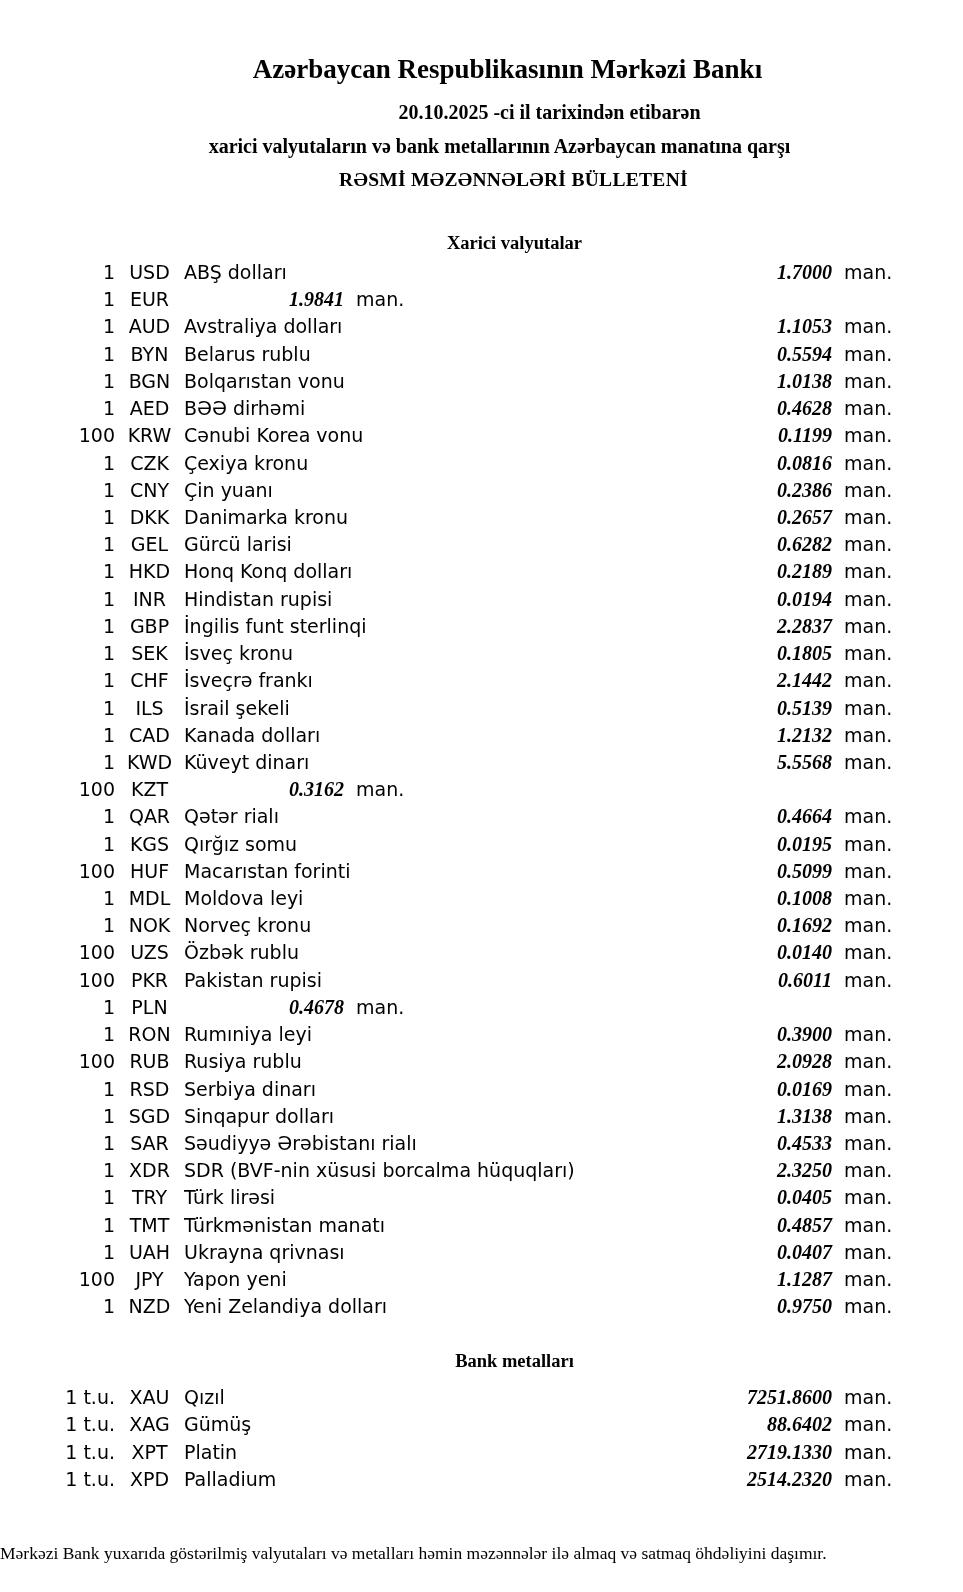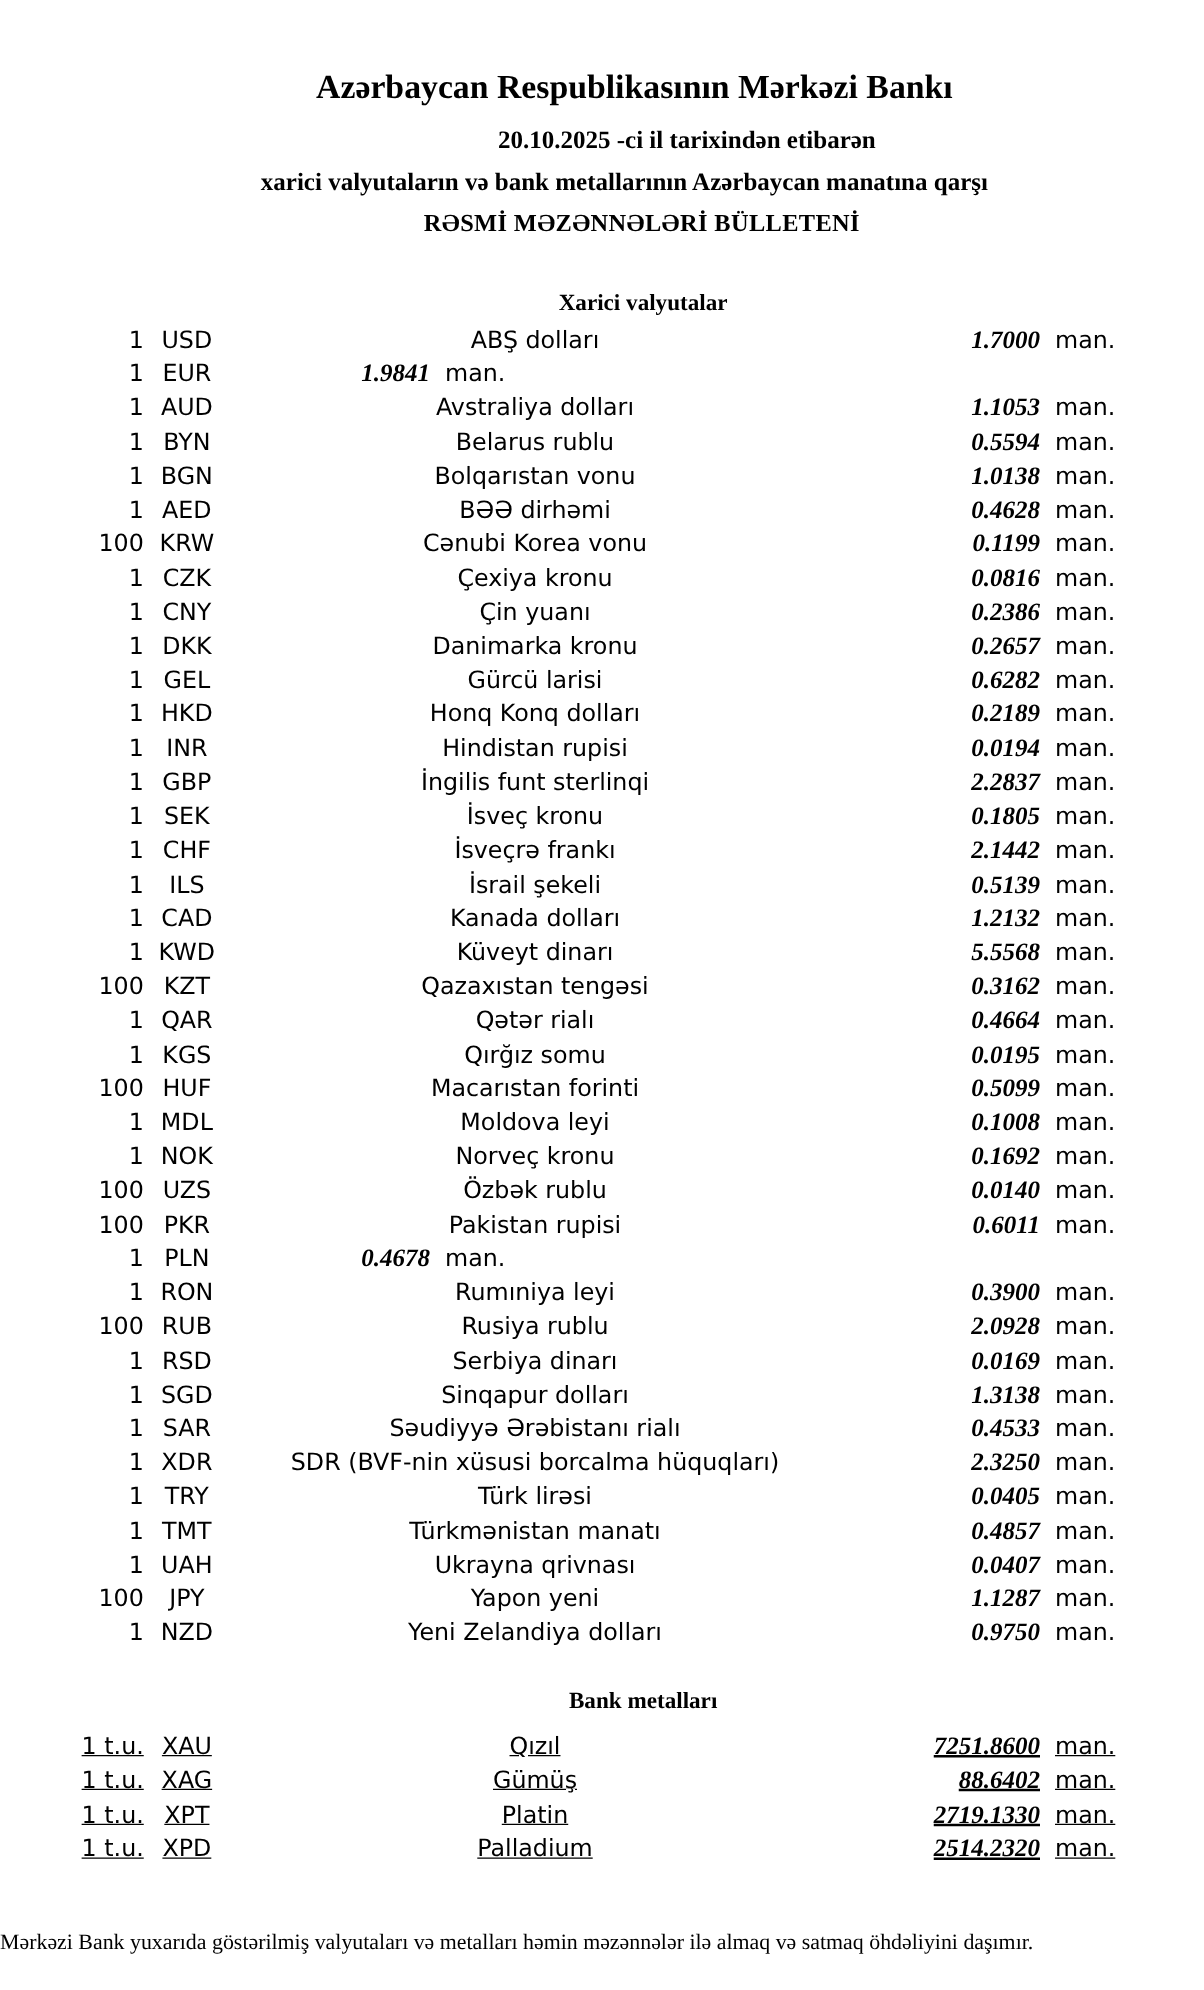--- a/index.html
+++ b/index.html
@@ -23,24 +23,24 @@
     font-family:"Liberation Serif",serif;font-weight:bold;font-size:18.5px;
     transform:translateX(33px);white-space:nowrap;
   }
   .heading-fx{top:233px;}
   .heading-metals{top:1351px;}
   
   .table{position:absolute;left:0;width:892px;}
   .fx-table{top:259px;}
   .metals-table{top:1384px;}
   .row{display:flex;height:27.22px;line-height:27.22px;white-space:nowrap;}
-  .metals-table .row{height:27.33px;line-height:27.33px;text-decoration:underline;}
+  .metals-table .row{height:27.33px;line-height:27.33px;}
   .qty{width:115px;text-align:right;font-size:19px;flex:none;}
   .code{width:69px;text-align:center;font-size:19px;flex:none;}
-  .name{flex:1;text-align:center;font-size:19px;overflow:hidden;}
+  .name{flex:1;text-align:left;font-size:19px;overflow:hidden;}
   .rate{
     width:160px;flex:none;text-align:right;
     font-family:"Liberation Serif",serif;font-style:italic;font-weight:bold;
     font-size:20px;
   }
   .man{
     width:60px;flex:none;box-sizing:border-box;padding-left:12px;
     text-align:center;font-size:19px;
   }
   
@@ -194,21 +194,20 @@
       <div class="row">
         <span class="qty">1</span>
         <span class="code">KWD</span>
         <span class="name">Küveyt dinarı</span>
         <span class="rate">5.5568</span>
         <span class="man">man.</span>
       </div>
       <div class="row">
         <span class="qty">100</span>
         <span class="code">KZT</span>
-        <span class="name">Qazaxıstan tengəsi</span>
         <span class="rate">0.3162</span>
         <span class="man">man.</span>
       </div>
       <div class="row">
         <span class="qty">1</span>
         <span class="code">QAR</span>
         <span class="name">Qətər rialı</span>
         <span class="rate">0.4664</span>
         <span class="man">man.</span>
       </div>

